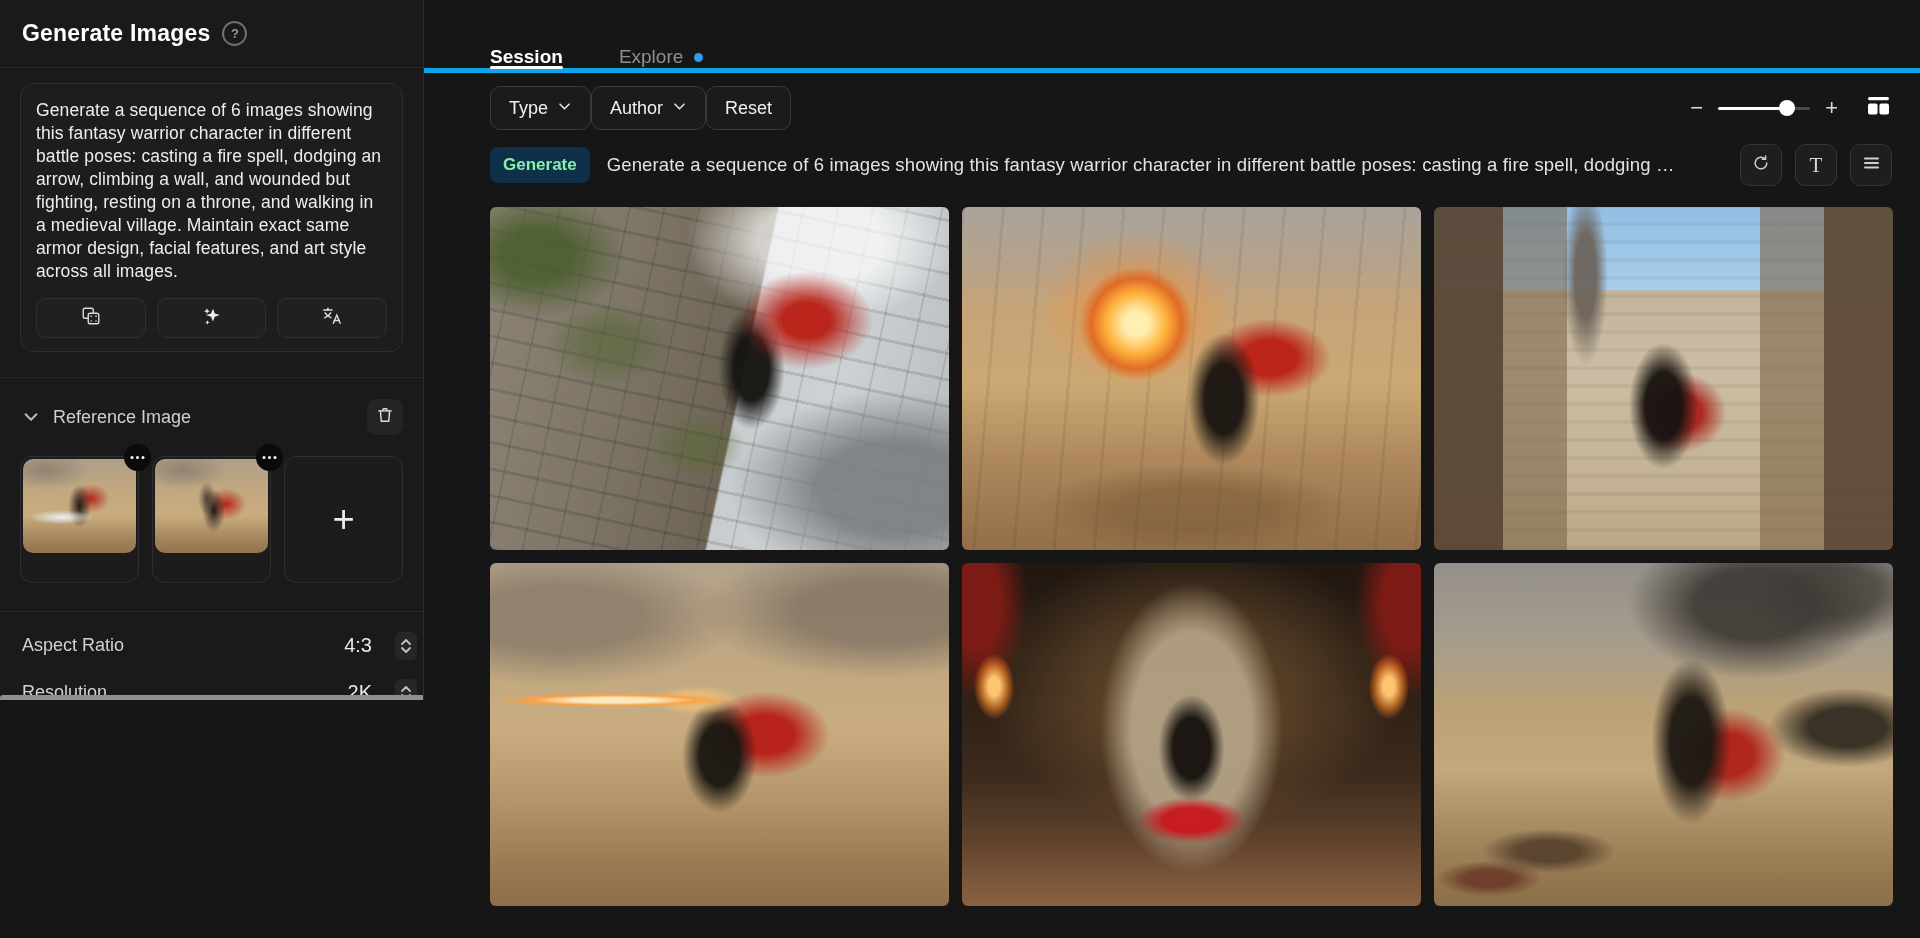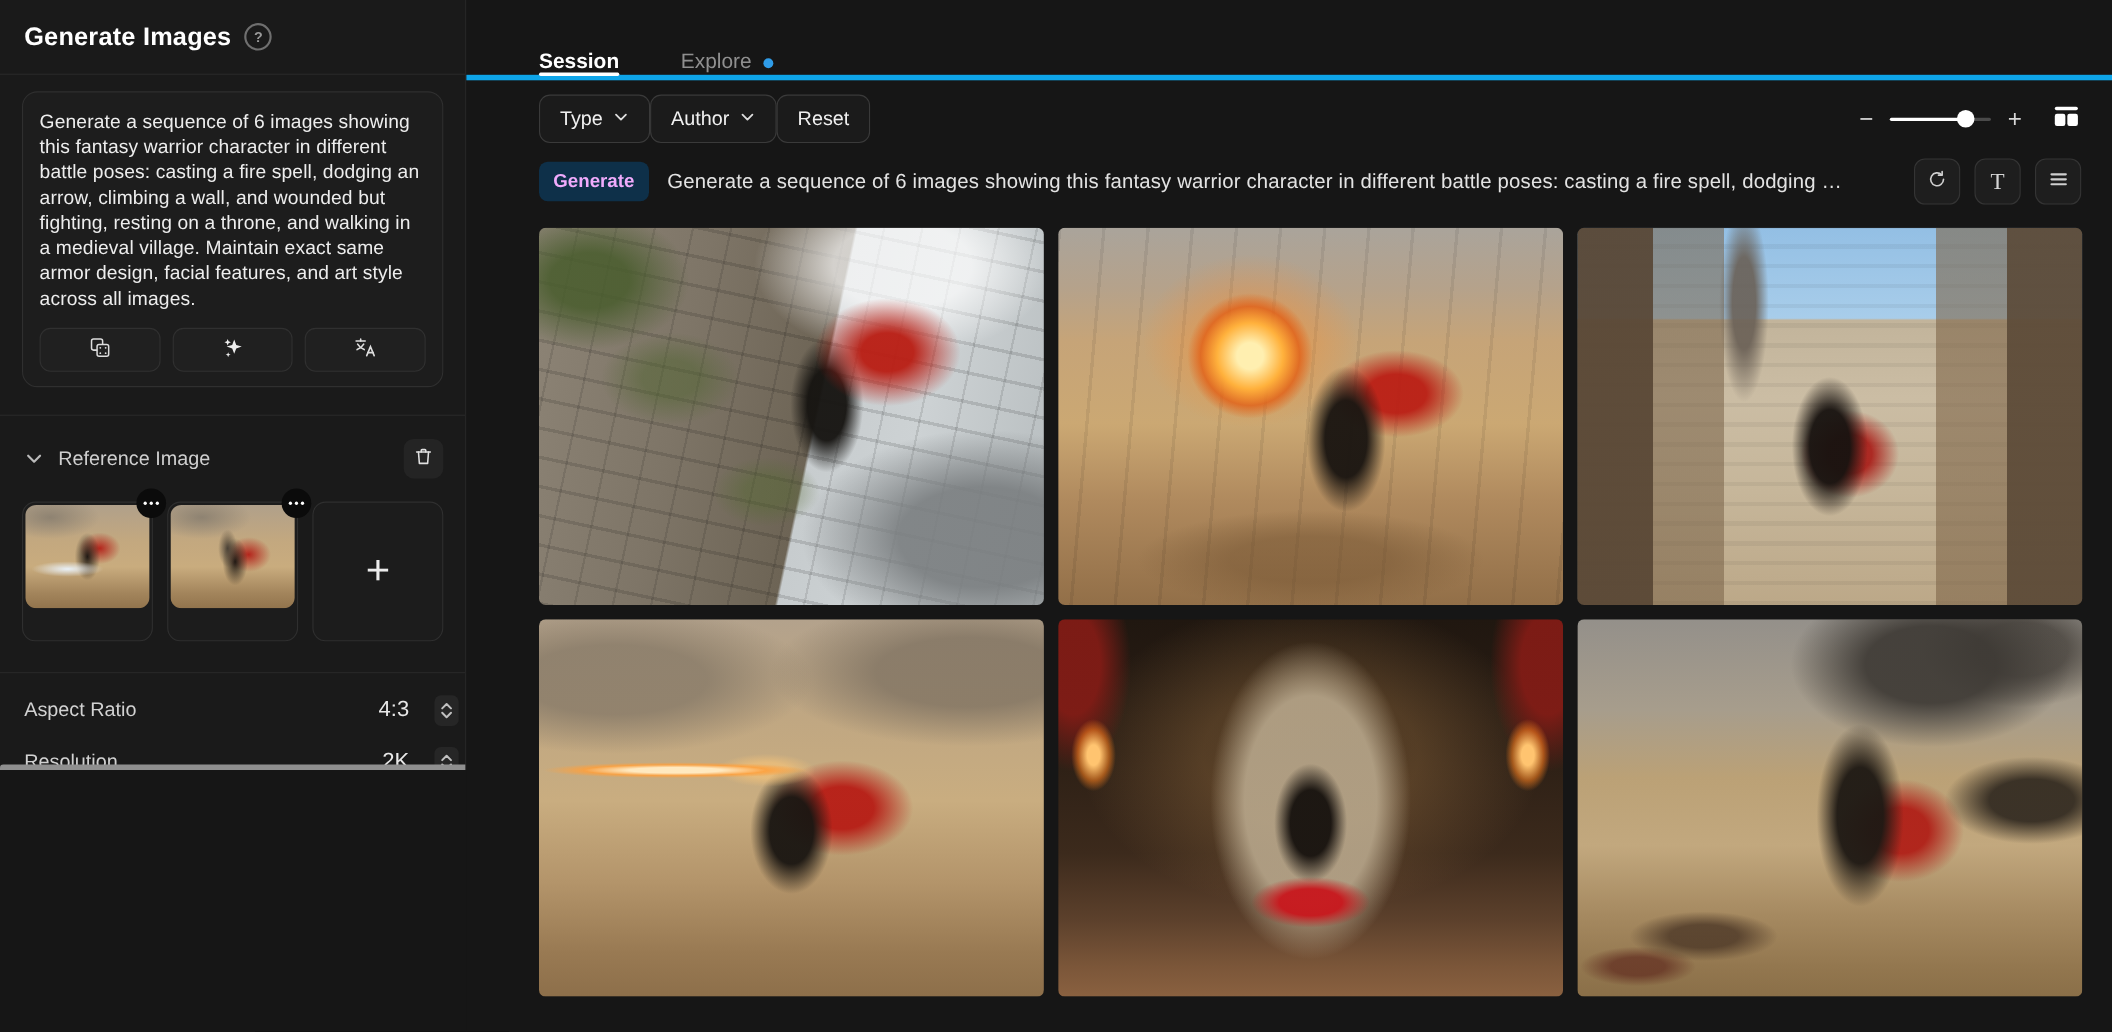--- a/index.html
+++ b/index.html
@@ -69,21 +69,21 @@
   .fbtn{height:42px;padding:0 18px;border:1px solid #3a3a3a;border-radius:10px;background:#1b1b1b;color:#f0f0f0;font-size:18px;display:flex;align-items:center;gap:9px;cursor:pointer;}
   .spacer{flex:1;}
   .zoomctl{display:flex;align-items:center;gap:15px;}
   .zsign{font-size:22px;color:#d8d8d8;line-height:1;cursor:pointer;}
   .ztrack{position:relative;width:92px;height:16px;cursor:pointer;}
   .z-line{position:absolute;left:0;right:0;top:6.5px;height:3px;border-radius:2px;background:#4a4a4a;}
   .z-fill{position:absolute;left:0;top:6.5px;height:3px;border-radius:2px;background:#fff;width:var(--p,75%);}
   .z-knob{position:absolute;top:0;left:calc(var(--p,75%) - 8px);width:16px;height:16px;border-radius:50%;background:#fff;}
   .layout-btn{margin-left:12px;display:flex;cursor:pointer;}
   .genrow{display:flex;align-items:center;gap:17px;padding:14px 28px 0 66px;}
-  .gbadge{flex:0 0 auto;background:#0e3049;color:#f0abfc;font-size:17px;font-weight:600;padding:8px 13px;border-radius:8px;cursor:pointer;}
+  .gbadge{flex:0 0 auto;background:#0e3049;color:#86efac;font-size:17px;font-weight:600;padding:8px 13px;border-radius:8px;cursor:pointer;}
   .gtext{flex:1;font-size:18.5px;color:#e3e3e3;white-space:nowrap;overflow:hidden;text-overflow:ellipsis;letter-spacing:.15px;}
   .ibtn{flex:0 0 40px;width:40px;height:40px;border:1px solid #343434;background:#1e1e1e;border-radius:10px;display:flex;align-items:center;justify-content:center;color:#cfcfcf;cursor:pointer;}
   .ibtn + .ibtn{margin-left:-4px;}
   .t-glyph{font-family:"Liberation Serif",serif;font-size:21px;color:#d5d5d5;}
   .grid{display:grid;grid-template-columns:repeat(3,459px);grid-auto-rows:343px;gap:13px;margin:21px 28px 0 66px;}
   .img-card{border-radius:6px;overflow:hidden;position:relative;background:#242424;cursor:pointer;}
 
   .scene-climb{background:
     radial-gradient(95px 70px at 69% 33%, rgba(185,28,18,.95) 0 25%, rgba(185,28,18,0) 70%),
     radial-gradient(46px 85px at 57% 47%, rgba(22,20,17,.96) 0 38%, rgba(22,20,17,0) 72%),

